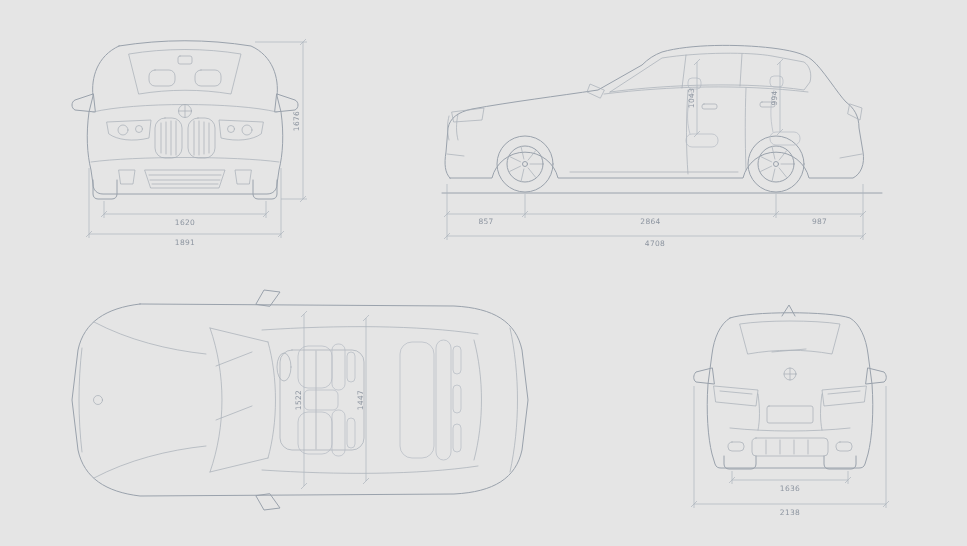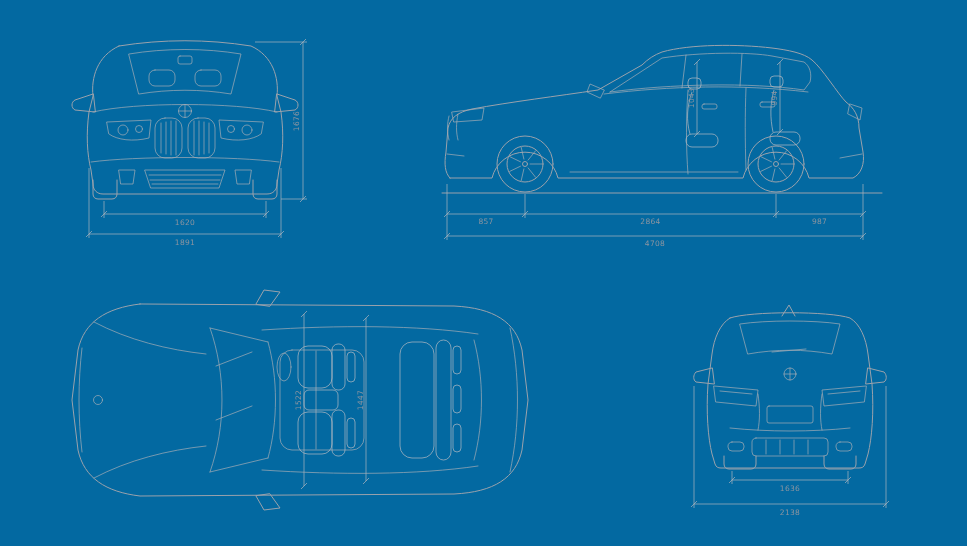--- a/index.html
+++ b/index.html
@@ -1,16 +1,16 @@
 <!DOCTYPE html>
 <html><head>
 <meta charset="utf-8">
 <style>
   html,body{margin:0;padding:0;background:#ffffff;}
-  .canvas{position:relative;width:967px;height:546px;background:#0369a1;overflow:hidden;
+  .canvas{position:relative;width:967px;height:546px;background:#e5e5e5;overflow:hidden;
           font-family:"DejaVu Sans",sans-serif;}
   svg{position:absolute;overflow:visible;}
   .car{fill:none;stroke:#9aa2ac;stroke-width:1;stroke-linejoin:round;stroke-linecap:round;}
   .detail{fill:none;stroke:#a6adb6;stroke-width:0.7;stroke-linejoin:round;stroke-linecap:round;}
   .ghost{fill:none;stroke:#b4bac3;stroke-width:0.7;stroke-linejoin:round;}
   .dim{fill:none;stroke:#aeb4bd;stroke-width:0.7;}
   .dimtext{fill:#8d95a0;font-size:7.5px;letter-spacing:0.3px;}
 </style>
 </head>
 <body>

